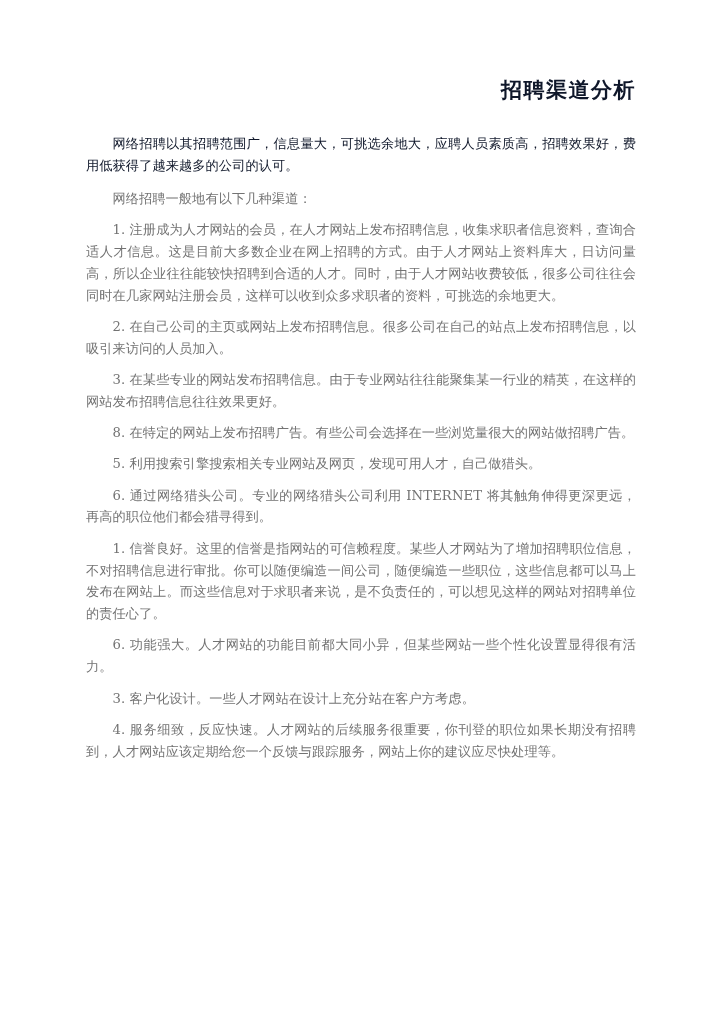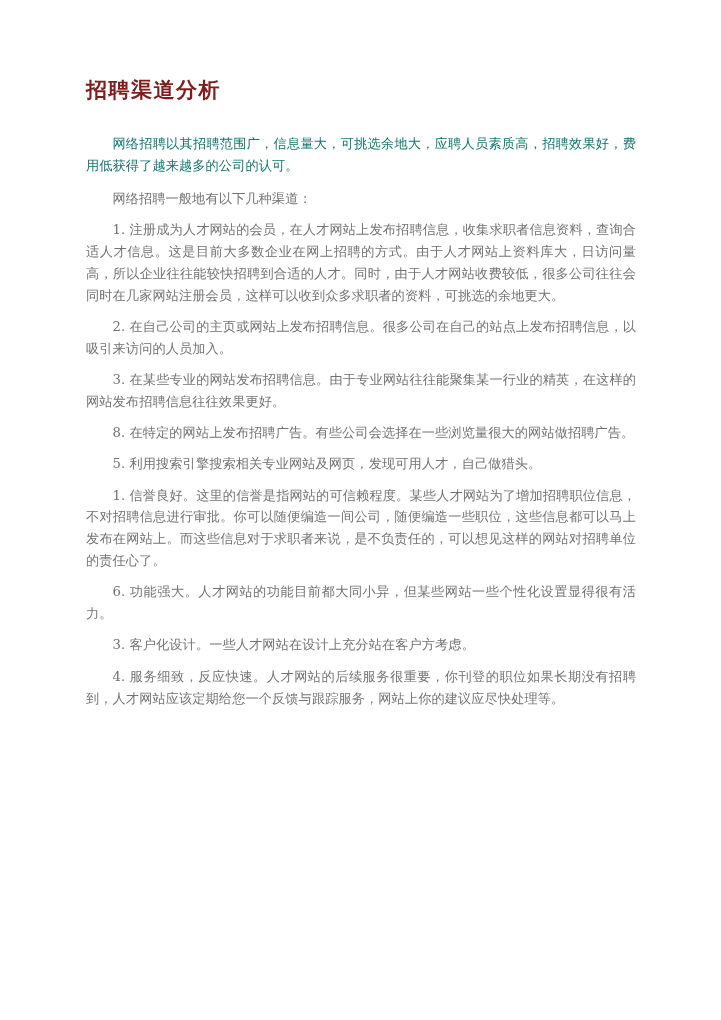--- a/index.html
+++ b/index.html
@@ -28,41 +28,41 @@
     position: absolute;
     left: 86px;
     top: 76px;
     width: 550px;
   }
 
   .doc-title {
     font-family: "DejaVu Serif", "Liberation Serif", serif;
     font-size: 21px;
     font-weight: bold;
-    text-align: left;
+    text-align: right;
     letter-spacing: 1.5px;
-    color: #7f1d1d;
+    color: #0f172a;
     margin: 0 0 30px 0;
     line-height: 1.3;
   }
 
   p.para {
     margin: 0 0 8.5px 0;
     font-size: 13.2px;
     line-height: 21.8px;
     text-align: justify;
     text-justify: inter-ideograph;
     text-indent: 2em;
     letter-spacing: 0.1px;
     color: #737373;
     font-family: "DejaVu Serif", "Liberation Serif", serif;
   }
 
   p.para.highlight {
-    color: #0f766e;
+    color: #0f172a;
     margin-bottom: 11px;
   }
 
   p.para.spaced {
     margin-bottom: 9.5px;
   }
 </style>
 </head>
 <body>
 
@@ -70,19 +70,20 @@
   <div class="doc-body">
     <h1 class="doc-title">招聘渠道分析</h1>
     <div id="paragraph-container">
         <p class="para highlight">网络招聘以其招聘范围广，信息量大，可挑选余地大，应聘人员素质高，招聘效果好，费用低获得了越来越多的公司的认可。</p>
         <p class="para spaced">网络招聘一般地有以下几种渠道：</p>
         <p class="para spaced">1. 注册成为人才网站的会员，在人才网站上发布招聘信息，收集求职者信息资料，查询合适人才信息。这是目前大多数企业在网上招聘的方式。由于人才网站上资料库大，日访问量高，所以企业往往能较快招聘到合适的人才。同时，由于人才网站收费较低，很多公司往往会同时在几家网站注册会员，这样可以收到众多求职者的资料，可挑选的余地更大。</p>
         <p class="para spaced">2. 在自己公司的主页或网站上发布招聘信息。很多公司在自己的站点上发布招聘信息，以吸引来访问的人员加入。</p>
         <p class="para spaced">3. 在某些专业的网站发布招聘信息。由于专业网站往往能聚集某一行业的精英，在这样的网站发布招聘信息往往效果更好。</p>
         <p class="para spaced">8. 在特定的网站上发布招聘广告。有些公司会选择在一些浏览量很大的网站做招聘广告。</p>
         <p class="para spaced">5. 利用搜索引擎搜索相关专业网站及网页，发现可用人才，自己做猎头。</p>
+        <p class="para spaced">6. 通过网络猎头公司。专业的网络猎头公司利用 INTERNET 将其触角伸得更深更远，再高的职位他们都会猎寻得到。</p>
         <p class="para spaced">1. 信誉良好。这里的信誉是指网站的可信赖程度。某些人才网站为了增加招聘职位信息，不对招聘信息进行审批。你可以随便编造一间公司，随便编造一些职位，这些信息都可以马上发布在网站上。而这些信息对于求职者来说，是不负责任的，可以想见这样的网站对招聘单位的责任心了。</p>
         <p class="para spaced">6. 功能强大。人才网站的功能目前都大同小异，但某些网站一些个性化设置显得很有活力。</p>
         <p class="para spaced">3. 客户化设计。一些人才网站在设计上充分站在客户方考虑。</p>
         <p class="para spaced">4. 服务细致，反应快速。人才网站的后续服务很重要，你刊登的职位如果长期没有招聘到，人才网站应该定期给您一个反馈与跟踪服务，网站上你的建议应尽快处理等。</p>
       </div>
   </div>
 </div>
 
 </body></html>

